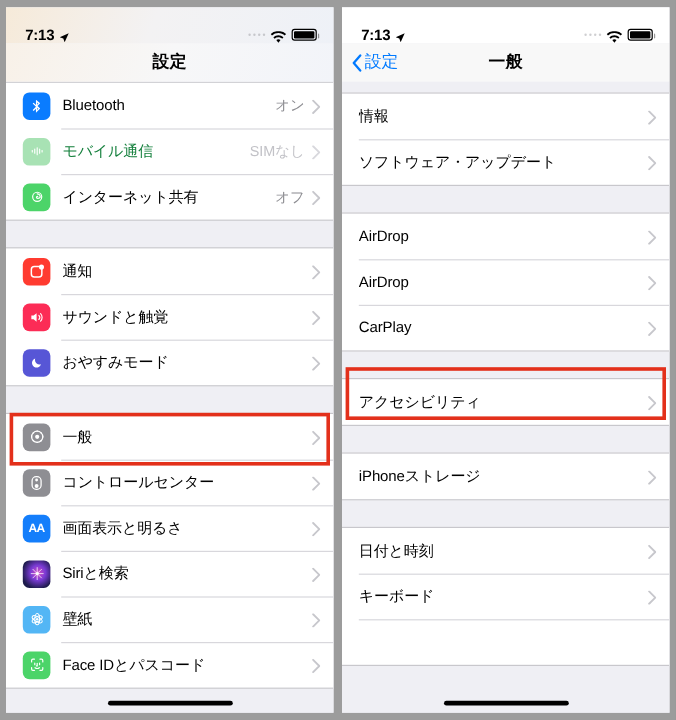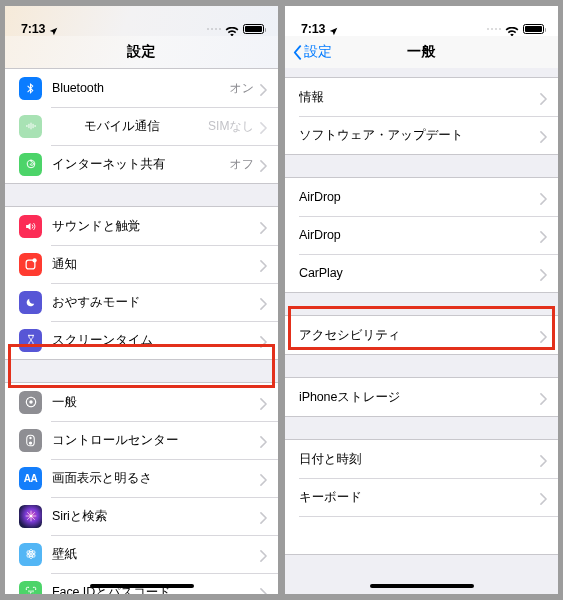--- a/index.html
+++ b/index.html
@@ -188,21 +188,21 @@
     position: relative;
   }
   .row-label {
     font-size: 12.5px;
     color: #000;
     flex: 1;
     white-space: nowrap;
     overflow: hidden;
     letter-spacing: -0.1px;
   }
-  .row.dim .row-label { color: #000000; margin-left: 32px; }
+  .row.dim .row-label { color: #15803d; }
   .row-value {
     font-size: 12px;
     color: #8e8e93;
     margin-right: 6px;
     white-space: nowrap;
   }
   .row.dim .row-value { color: #c2c2c7; }
   .chev {
     width: 7px; height: 12px;
     flex: none;
@@ -314,61 +314,50 @@
           <span class="chev"><svg viewBox="0 0 8 14" width="7" height="12">
                 <path d="M1 1l6 6-6 6" stroke="#c7c7cc" stroke-width="1.8" fill="none" stroke-linecap="round" stroke-linejoin="round"></path>
               </svg></span>
         </div>
       </div>
 
       <div class="gap"></div>
 
       <div class="group">
         <div class="row">
+          <span class="ic" style="background:#ff3b30">
+            <svg viewBox="0 0 24 24" width="15" height="15">
+                <rect x="5" y="5" width="14" height="14" rx="4" fill="none" stroke="#fff" stroke-width="2"></rect>
+                <circle cx="18.5" cy="5.5" r="3.4" fill="#fff"></circle>
+              </svg>
+          </span>
+          <span class="row-label">通知</span>
+          <span class="chev"><svg viewBox="0 0 8 14" width="7" height="12">
+                <path d="M1 1l6 6-6 6" stroke="#c7c7cc" stroke-width="1.8" fill="none" stroke-linecap="round" stroke-linejoin="round"></path>
+              </svg></span>
+        </div>
+        <div class="row">
           <span class="ic" style="background:#fc2c56">
             <svg viewBox="0 0 24 24" width="15" height="15">
                 <path d="M5 9.5h3l4-3.2v11.4l-4-3.2H5z" fill="#fff"></path>
                 <path d="M15 9.2a4 4 0 0 1 0 5.6M17.3 7a7.2 7.2 0 0 1 0 10" fill="none" stroke="#fff" stroke-width="1.5" stroke-linecap="round"></path>
               </svg>
           </span>
           <span class="row-label">サウンドと触覚</span>
           <span class="chev"><svg viewBox="0 0 8 14" width="7" height="12">
                 <path d="M1 1l6 6-6 6" stroke="#c7c7cc" stroke-width="1.8" fill="none" stroke-linecap="round" stroke-linejoin="round"></path>
               </svg></span>
         </div>
         <div class="row">
-          <span class="ic" style="background:#ff3b30">
-            <svg viewBox="0 0 24 24" width="15" height="15">
-                <rect x="5" y="5" width="14" height="14" rx="4" fill="none" stroke="#fff" stroke-width="2"></rect>
-                <circle cx="18.5" cy="5.5" r="3.4" fill="#fff"></circle>
-              </svg>
-          </span>
-          <span class="row-label">通知</span>
-          <span class="chev"><svg viewBox="0 0 8 14" width="7" height="12">
-                <path d="M1 1l6 6-6 6" stroke="#c7c7cc" stroke-width="1.8" fill="none" stroke-linecap="round" stroke-linejoin="round"></path>
-              </svg></span>
-        </div>
-        <div class="row">
           <span class="ic" style="background:#5756d6">
             <svg viewBox="0 0 24 24" width="14" height="14">
                 <path d="M17.5 14.8A6.6 6.6 0 0 1 9.2 6.5a6.6 6.6 0 1 0 8.3 8.3z" fill="#fff"></path>
               </svg>
           </span>
           <span class="row-label">おやすみモード</span>
-          <span class="chev"><svg viewBox="0 0 8 14" width="7" height="12">
-                <path d="M1 1l6 6-6 6" stroke="#c7c7cc" stroke-width="1.8" fill="none" stroke-linecap="round" stroke-linejoin="round"></path>
-              </svg></span>
-        </div>
-        <div class="row">
-          <span class="ic" style="background:#5756d6">
-            <svg viewBox="0 0 24 24" width="14" height="14">
-                <path d="M7.5 4h9M7.5 20h9M8.5 4v2.5c0 2 3.5 3.8 3.5 5.5s-3.5 3.5-3.5 5.5V20M15.5 4v2.5c0 2-3.5 3.8-3.5 5.5s3.5 3.5 3.5 5.5V20" fill="none" stroke="#fff" stroke-width="1.7" stroke-linecap="round"></path>
-              </svg>
-          </span>
-          <span class="row-label">スクリーンタイム</span>
           <span class="chev"><svg viewBox="0 0 8 14" width="7" height="12">
                 <path d="M1 1l6 6-6 6" stroke="#c7c7cc" stroke-width="1.8" fill="none" stroke-linecap="round" stroke-linejoin="round"></path>
               </svg></span>
         </div>
       </div>
 
       <div class="gap"></div>
 
       <div class="group">
         <div class="row">

